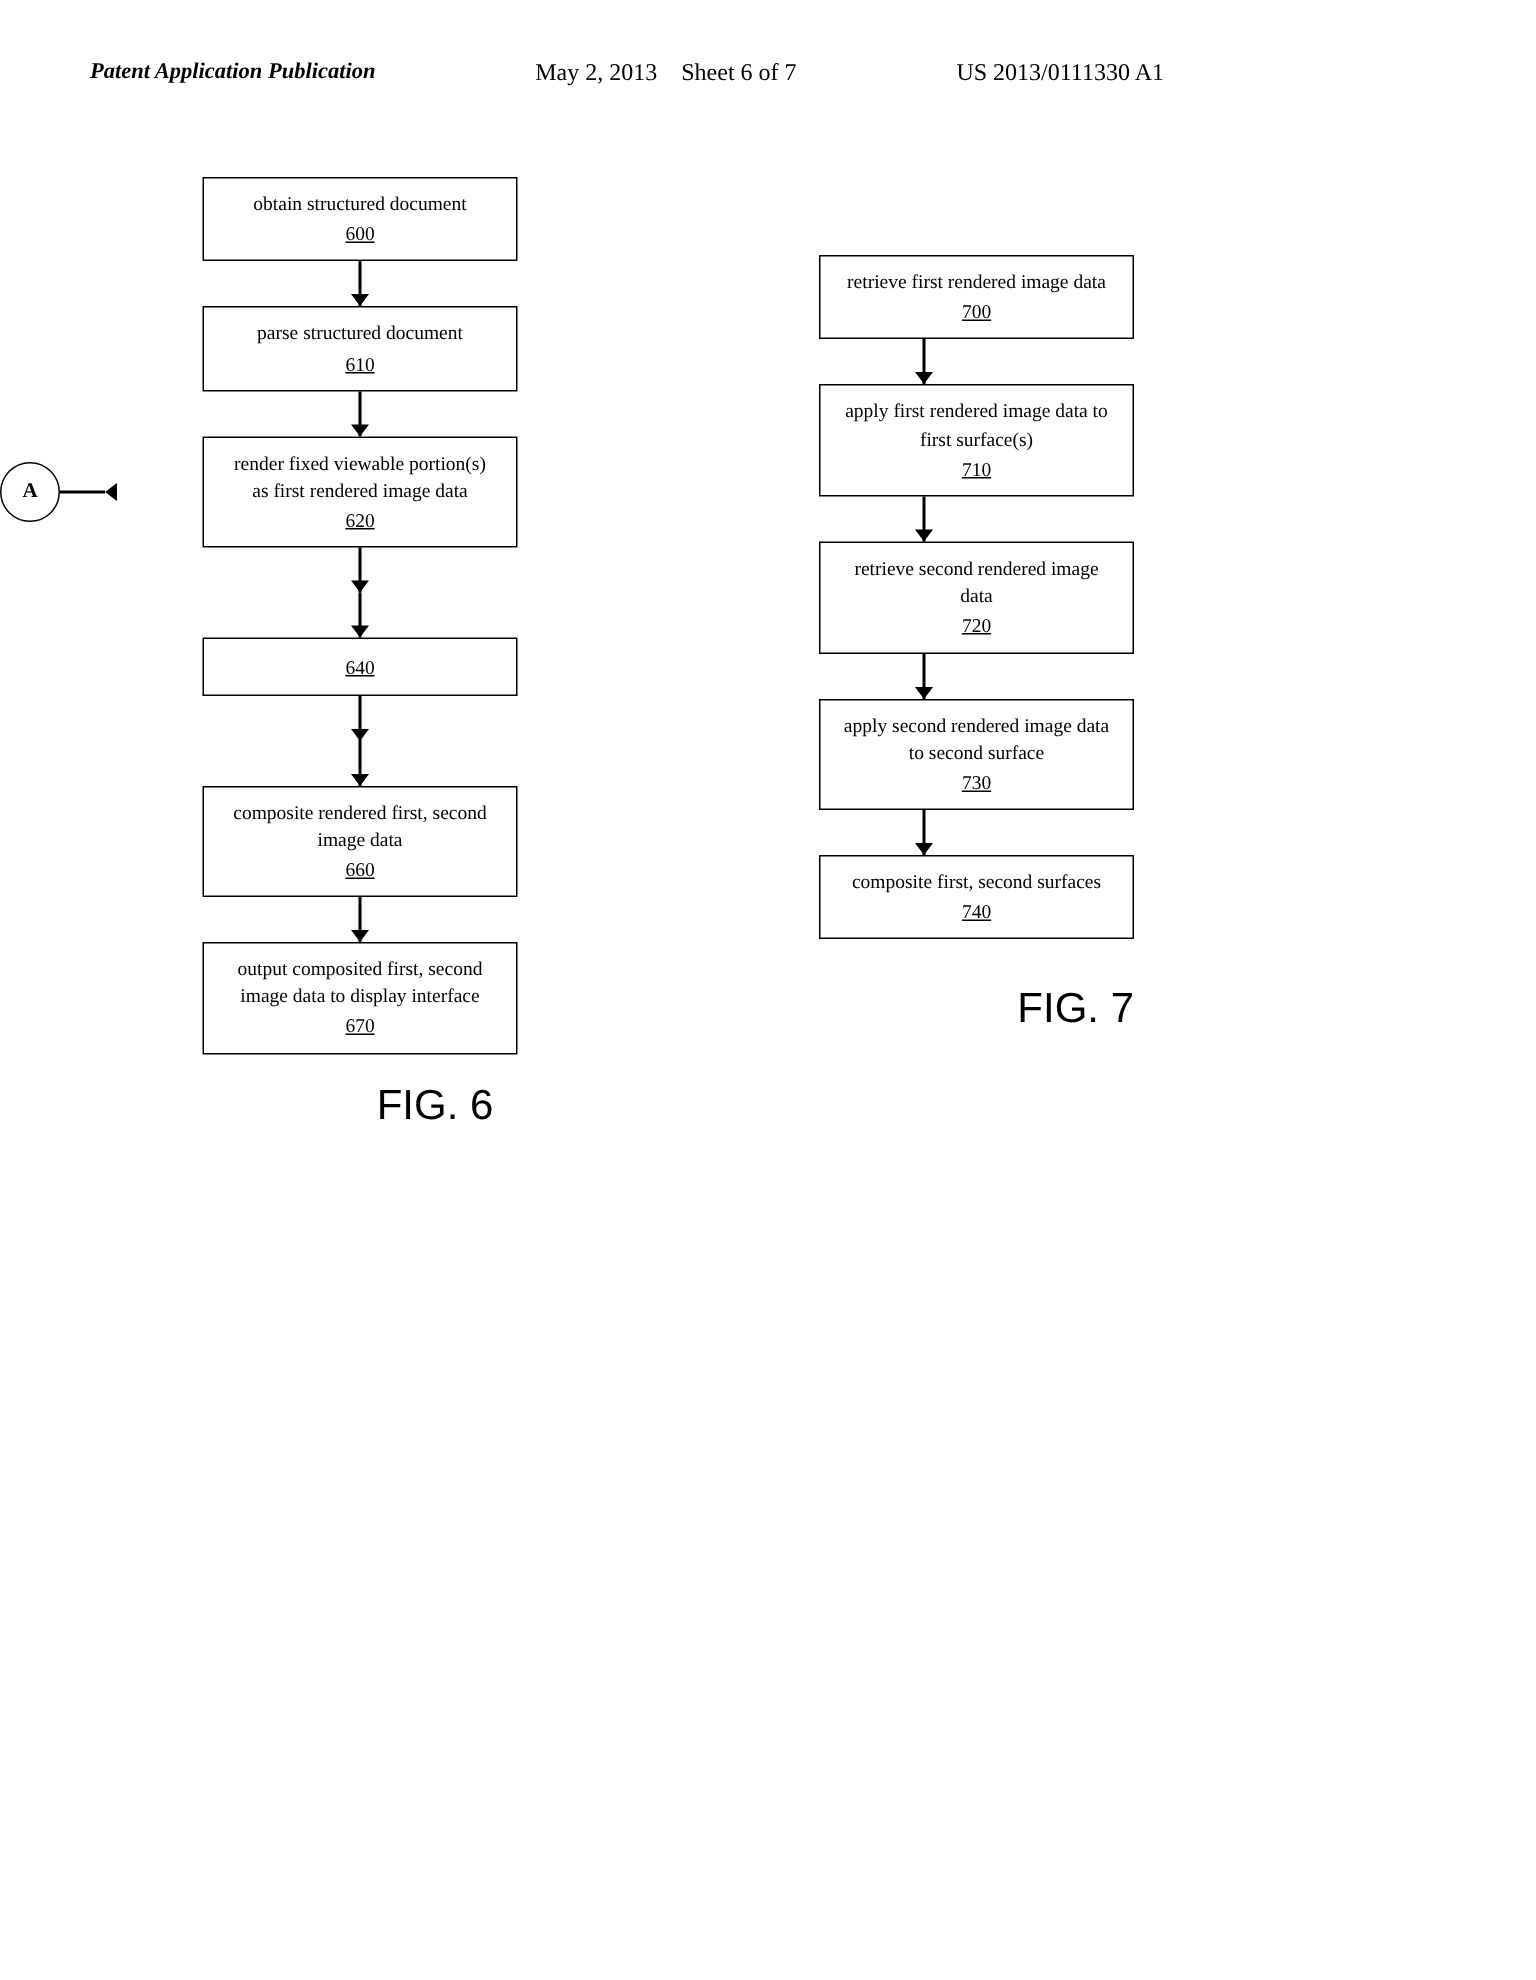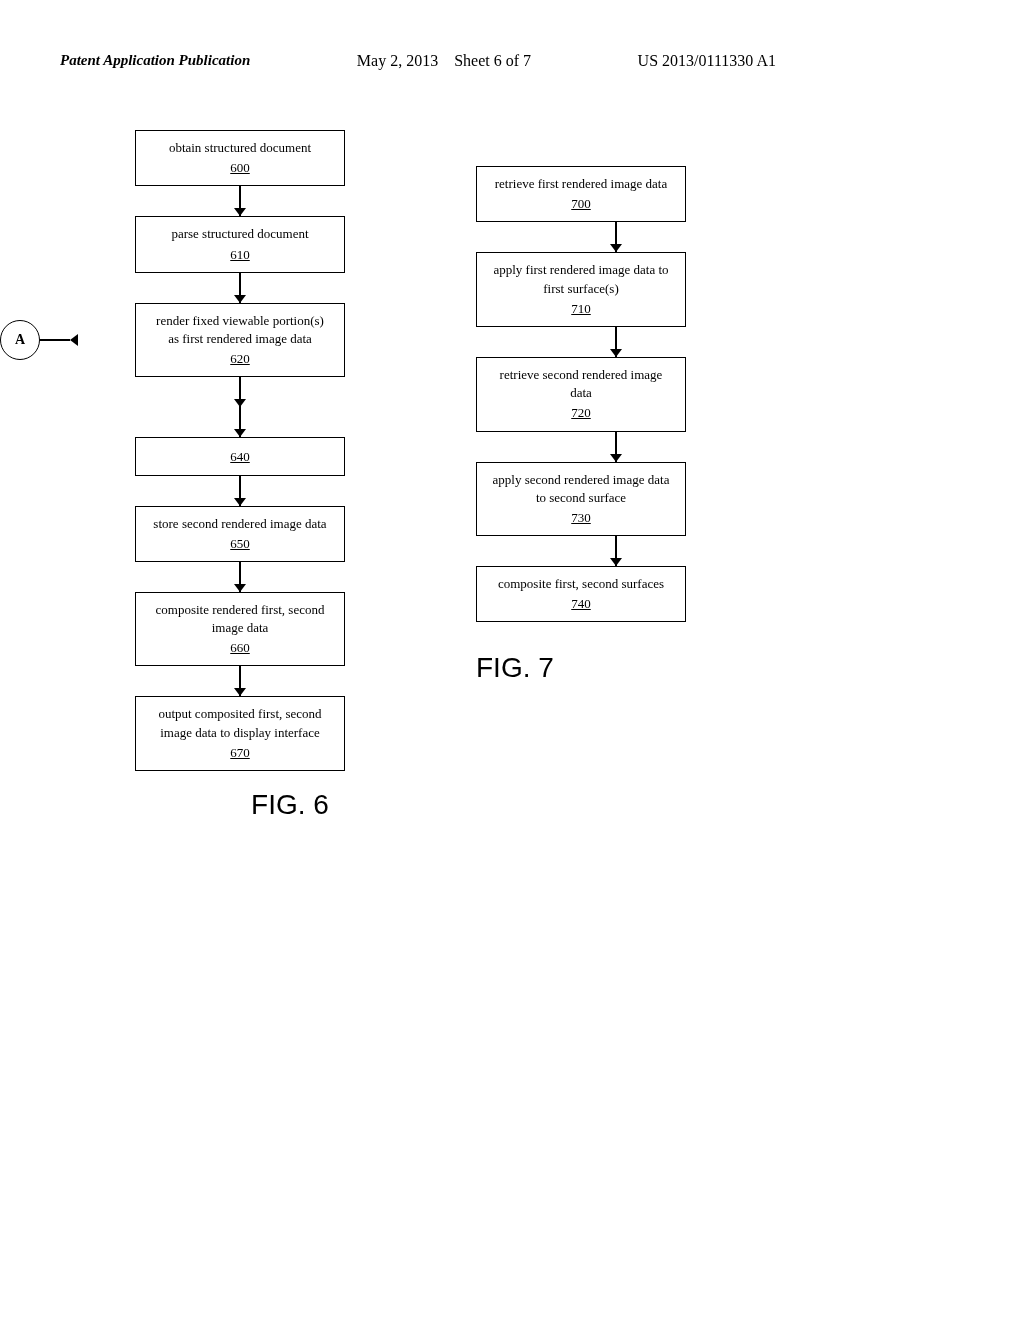--- a/index.html
+++ b/index.html
@@ -9,21 +9,21 @@
       width: 1024px;
       min-height: 1320px;
       position: relative;
       overflow-x: hidden;
     }
 
     .page {
       width: 836px;
       min-height: 1320px;
       background: #fff;
-      padding: 52px 60px;
+      padding: 40px 60px;
       position: relative;
     }
 
     .header {
       display: flex;
       justify-content: space-between;
       align-items: flex-start;
       margin-bottom: 60px;
       font-size: 14px;
       font-weight: bold;
@@ -58,23 +58,23 @@
       display: flex;
       flex-direction: column;
       align-items: center;
       width: 320px;
       position: relative;
     }
 
     .diagram-right {
       display: flex;
       flex-direction: column;
-      align-items: flex-start;
+      align-items: flex-end;
       width: 280px;
-      margin-top: 36px;
+      margin-top: 52px;
     }
 
     .flow-box {
       border: 1.5px solid #000;
       padding: 8px 14px;
       text-align: center;
       font-size: 13px;
       line-height: 1.4;
       background: #fff;
       width: 210px;
@@ -189,24 +189,20 @@
 
 
       <div class="arrow-down"></div>
 
       <div class="flow-box">
         <span class="ref-num">640</span>
       </div>
 
       <div class="arrow-down"></div>
 
-      <div class="flow-box">
-        <span>store second rendered image data</span>
-        <span class="ref-num">650</span>
-      </div>
 
       <div class="arrow-down"></div>
 
       <div class="flow-box">
         <span>composite rendered first, second image data</span>
         <span class="ref-num">660</span>
       </div>
 
       <div class="arrow-down"></div>
 

